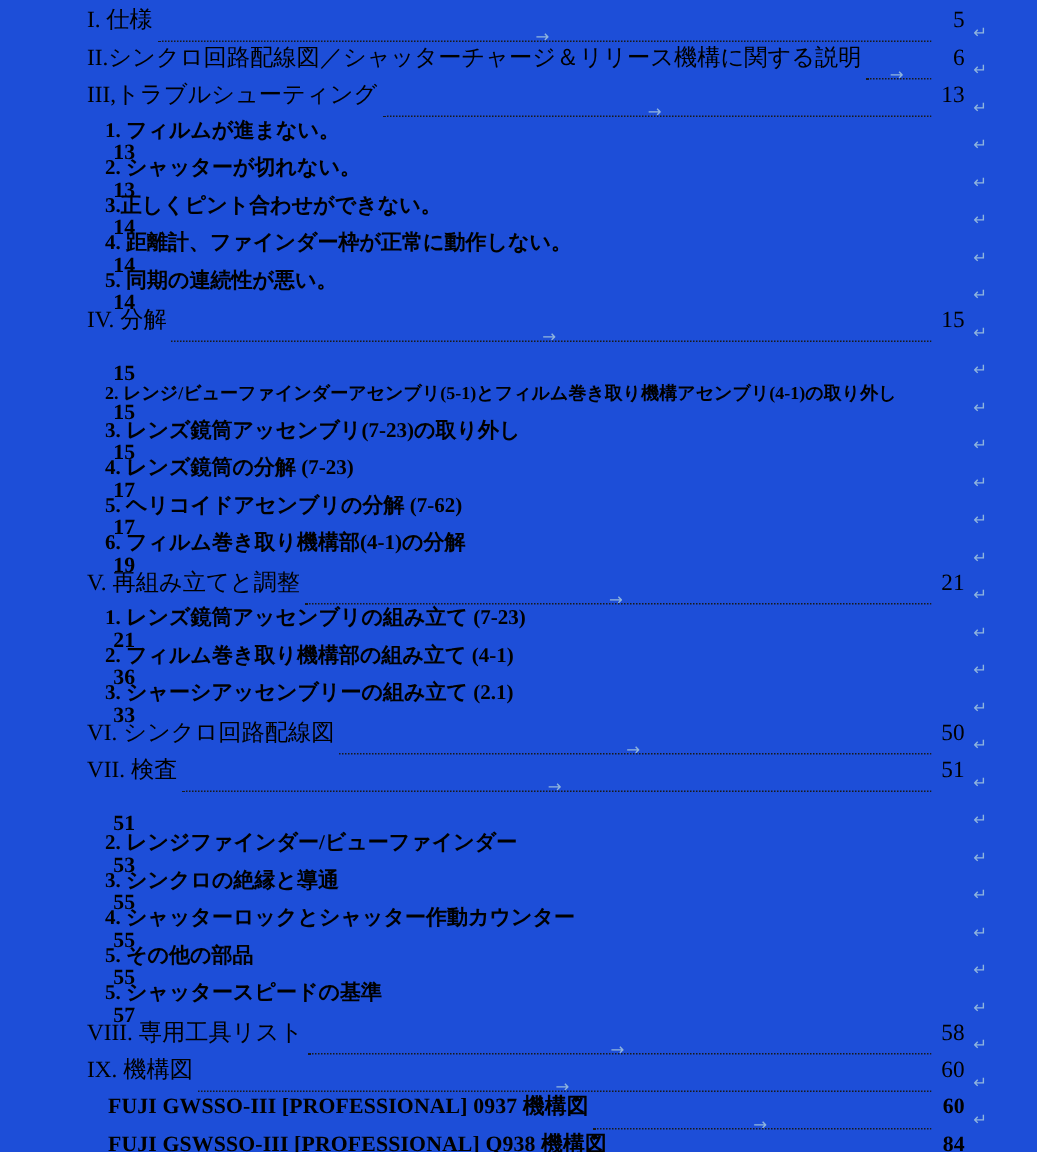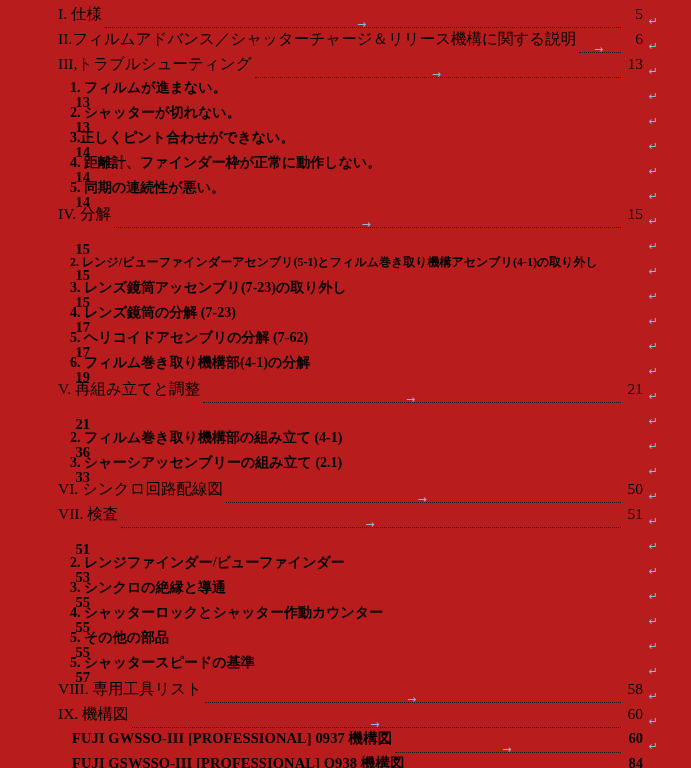--- a/index.html
+++ b/index.html
@@ -12,21 +12,21 @@
     height: 768px;
     overflow: hidden;
     font-family: "Liberation Serif", "DejaVu Serif", serif;
     color: #000000;
   }
 
   #toc-page {
     position: relative;
     width: 691px;
     height: 768px;
-    background: #b91c1c;
+    background: #1d4ed8;
     padding-top: 6px;
     box-sizing: border-box;
   }
 
   .toc-entry {
     position: relative;
     display: flex;
     align-items: baseline;
     width: 100%;
     box-sizing: border-box;
@@ -129,21 +129,21 @@
 <div id="toc-page">
     <div class="toc-entry lvl1">
       <span class="entry-title">I. 仕様</span>
       <span class="leader">
         <span class="tab-arrow" style="left: calc(50% - 6px);">→</span>
       </span>
       <span class="page-num">5</span>
       <span class="pilcrow">↵</span>
     </div>
     <div class="toc-entry lvl1">
-      <span class="entry-title">II.フィルムアドバンス／シャッターチャージ＆リリース機構に関する説明</span>
+      <span class="entry-title">II.シンクロ回路配線図／シャッターチャージ＆リリース機構に関する説明</span>
       <span class="leader">
         <span class="tab-arrow" style="left: calc(50% - 6px);">→</span>
       </span>
       <span class="page-num">6</span>
       <span class="pilcrow">↵</span>
     </div>
     <div class="toc-entry lvl1">
       <span class="entry-title">III,トラブルシューティング</span>
       <span class="leader">
         <span class="tab-arrow" style="left: calc(50% - 6px);">→</span>
@@ -248,20 +248,21 @@
     </div>
     <div class="toc-entry lvl1">
       <span class="entry-title">V. 再組み立てと調整</span>
       <span class="leader">
         <span class="tab-arrow" style="left: calc(50% - 6px);">→</span>
       </span>
       <span class="page-num">21</span>
       <span class="pilcrow">↵</span>
     </div>
     <div class="toc-entry lvl2">
+      <span class="entry-title">1. レンズ鏡筒アッセンブリの組み立て (7-23)</span>
       <span class="leader">
         <span class="tab-arrow" style="left: calc(50% - 6px);">→</span>
       </span>
       <span class="page-num">21</span>
       <span class="pilcrow">↵</span>
     </div>
     <div class="toc-entry lvl2">
       <span class="entry-title">2. フィルム巻き取り機構部の組み立て (4-1)</span>
       <span class="leader">
         <span class="tab-arrow" style="left: calc(50% - 6px);">→</span>

